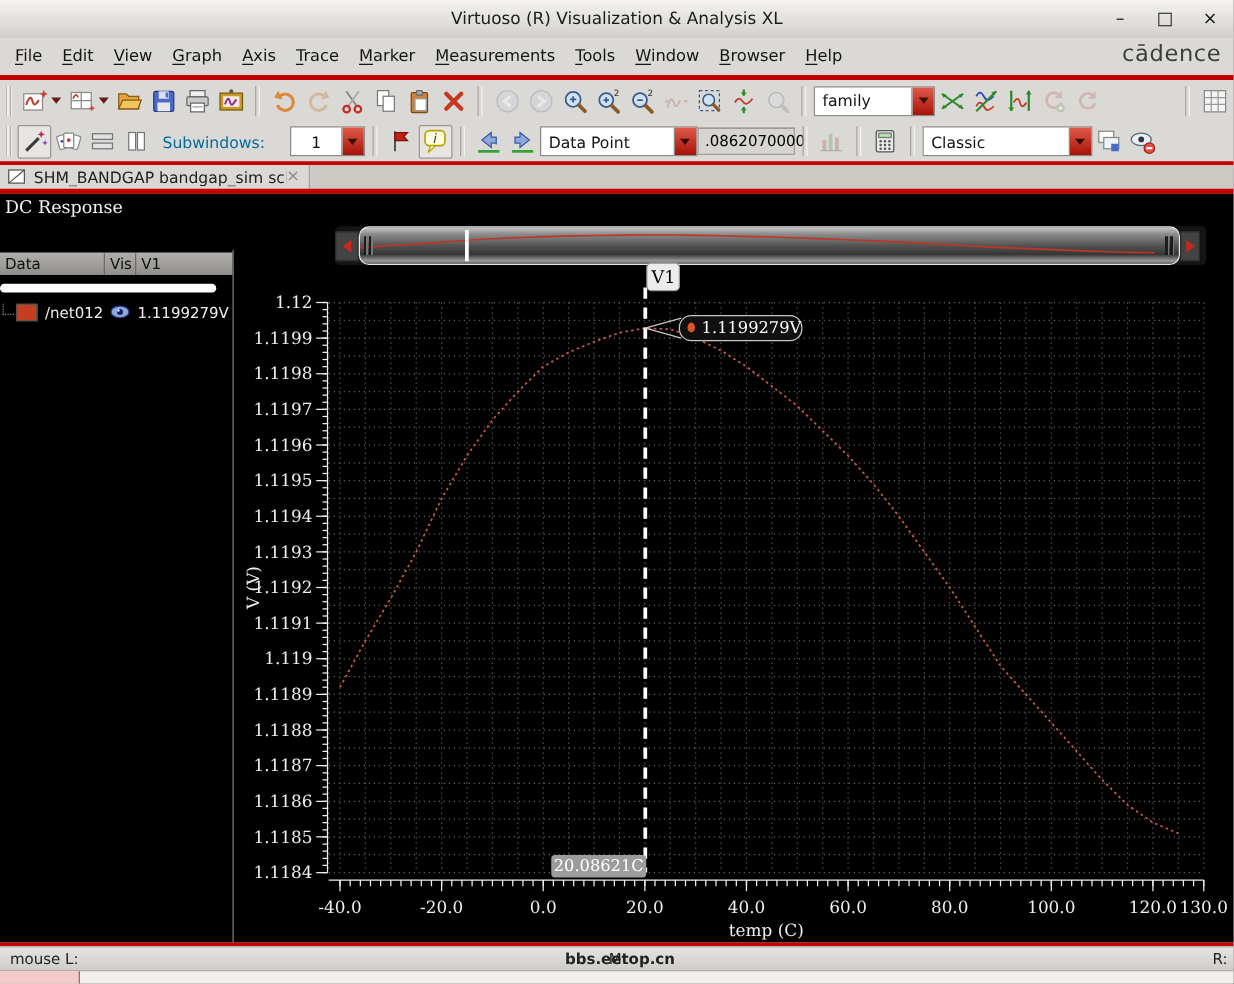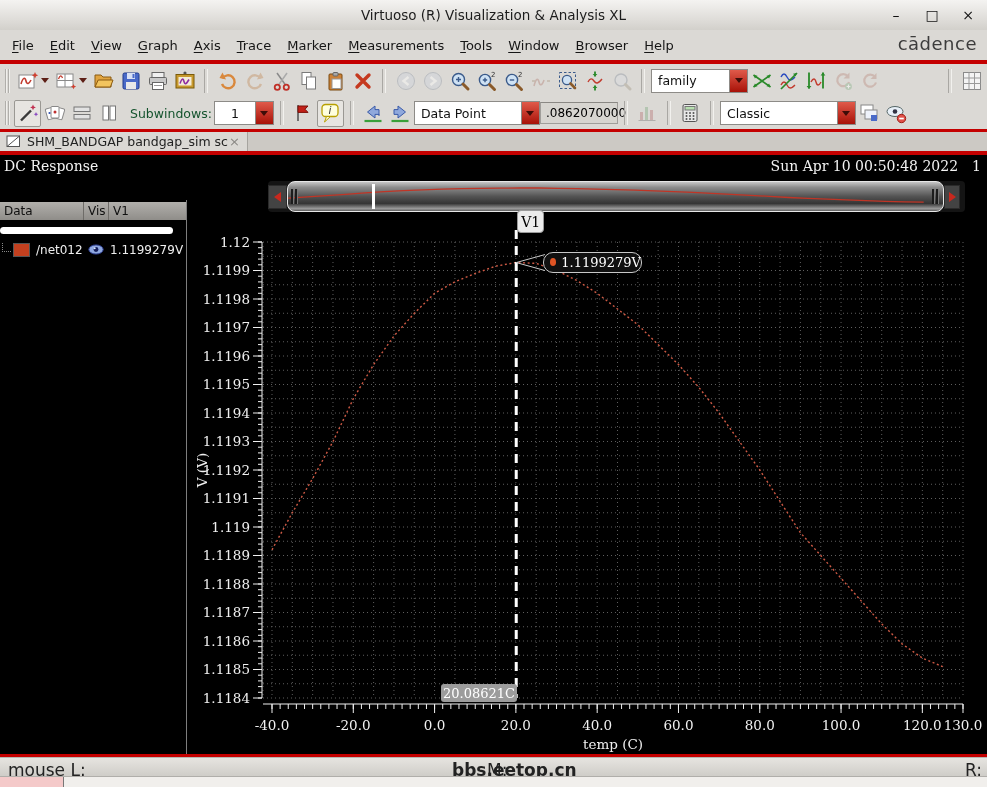--- a/index.html
+++ b/index.html
@@ -35,21 +35,21 @@
     border-top:5px solid #5d1f16;margin:0 3px 0 0;}
   .sep{width:2px;height:24px;border-left:1px solid #a9a7a3;border-right:1px solid #f2f1ee;margin:0 6px;}
   .combo{display:flex;height:22px;border:1px solid #8d8b87;background:#fff;align-items:center;flex:0 0 auto;}
   .combo .cval{padding:0 6px;font-size:12.5px;color:#111;white-space:nowrap;overflow:hidden;}
   .combo .cbtn{width:17px;height:22px;background:linear-gradient(#e05a4a,#a81208);border-left:1px solid #8d8b87;
     display:flex;align-items:center;justify-content:center;}
   .combo .cbtn i{width:0;height:0;border-left:4px solid transparent;border-right:4px solid transparent;
     border-top:5px solid #3d0d08;}
   .field{height:20px;border:1px solid #a09e9a;border-top-color:#8a8884;background:#d7d5d0;
     color:#000000;font-size:12px;display:flex;align-items:center;padding:0 5px;flex:0 0 auto;}
-  .tlabel{font-size:12.5px;margin:0 2px 0 8px;color:#14532d;}
+  .tlabel{font-size:12.5px;margin:0 20px 0 8px;color:#0369a1;}
   
   .tabbar{position:absolute;left:0;top:129px;width:987px;height:26px;background:#ccc9c4;}
   .tabbar .redtop{position:absolute;left:0;top:0;width:987px;height:3px;background:#c40000;}
   .tabbar .redbottom{position:absolute;left:0;top:22px;width:987px;height:4px;background:#c40000;}
   .tab{position:absolute;left:0;top:3px;width:248px;height:19px;background:#dad8d4;
     border-right:1px solid #a6a49f;display:flex;align-items:center;padding-left:6px;box-sizing:border-box;}
   .tab svg{width:15px;height:15px;margin-right:6px;}
   .tab .tlab{font-size:12.5px;color:#222;flex:1;white-space:nowrap;overflow:hidden;}
   .tab .tclose{color:#8a8884;font-size:13px;margin-right:7px;}
   
@@ -100,21 +100,21 @@
   .axis{stroke:#f0f0f0;stroke-width:1;}
   .tick{font-family:"DejaVu Serif","Liberation Serif",serif;font-size:13.5px;fill:#f0f0f0;}
   .axlabel{font-family:"DejaVu Serif","Liberation Serif",serif;font-size:13.5px;fill:#f0f0f0;}
   .curve{fill:none;stroke-width:1.4;stroke-dasharray:2 2.6;}
   .marker{stroke:#fff;stroke-width:3;stroke-dasharray:9 7;}
   .conn{stroke:#c8c8c8;stroke-width:1;}
   
   .statusred{position:absolute;left:0;top:754px;width:987px;height:3px;background:#c40000;}
   .statusbar{position:absolute;left:0;top:757px;width:987px;height:19px;
     background:linear-gradient(#e6e4e0,#cfcdc8);border-top:1px solid #b8b6b2;box-sizing:border-box;}
-  .statusbar span{position:absolute;top:2px;font-size:17px;color:#222;text-align:right;}
+  .statusbar span{position:absolute;top:2px;font-size:12px;color:#222;text-align:right;}
   .st-left{left:8px;}  .st-mid{left:487px;}  .st-right{right:5px;}
   .watermark{position:absolute;left:452px;top:3px;font-size:14px;font-weight:bold;color:#7c0e0e;}
   .bottomstrip{position:absolute;left:0;top:776px;width:987px;height:11px;background:#f1efec;border-top:1px solid #b0aeaa;box-sizing:border-box;}
   .pinkbox{position:absolute;left:0;top:0;width:63px;height:11px;background:#f4c9c9;border-right:1px solid #777;overflow:hidden;}
 </style>
 </head>
 <body>
 
 <div id="app">
 
@@ -476,23 +476,20 @@
           <line x1="1" y1="12.5" x2="13.5" y2="2" stroke="#555"></line>
         </svg>
       <span class="tlab">SHM_BANDGAP bandgap_sim sch...</span>
       <span class="tclose">×</span>
     </div>
     <div class="redbottom"></div>
   </div>
 
   <div class="plot-region">
     <div class="graph-title">DC Response</div>
-    <div class="timestamp">
-      <span>Sun Apr 10 00:50:48 2022</span><span class="pg">1</span>
-    </div>
 
     <div class="overview">
       <div class="ovbtn">
           <div class="tri-l"></div>
         </div>
       <div class="ovthumb">
         <svg id="ovcurve" width="655" height="29">
             <polyline points="0.0,16.1 19.3,14.8 38.5,13.6 57.8,12.3 77.1,10.8 96.3,9.6 115.6,8.6 134.9,7.8 154.1,7.1 173.4,6.7 192.6,6.4 211.9,6.1 231.5,6.0 250.4,6.0 269.7,6.3 289.0,6.6 308.2,7.1 327.5,7.6 346.8,8.2 366.0,8.9 385.3,9.6 404.6,10.4 423.8,11.3 443.1,12.3 462.4,13.3 481.6,14.4 500.9,15.5 520.1,16.3 539.4,17.1 558.7,17.9 577.9,18.7 597.2,19.4 616.5,19.9 635.7,20.2" fill="none" stroke="#c03526" stroke-width="1.3"></polyline>
           </svg>
         <div class="ovgrip" style="left:3px"></div>

